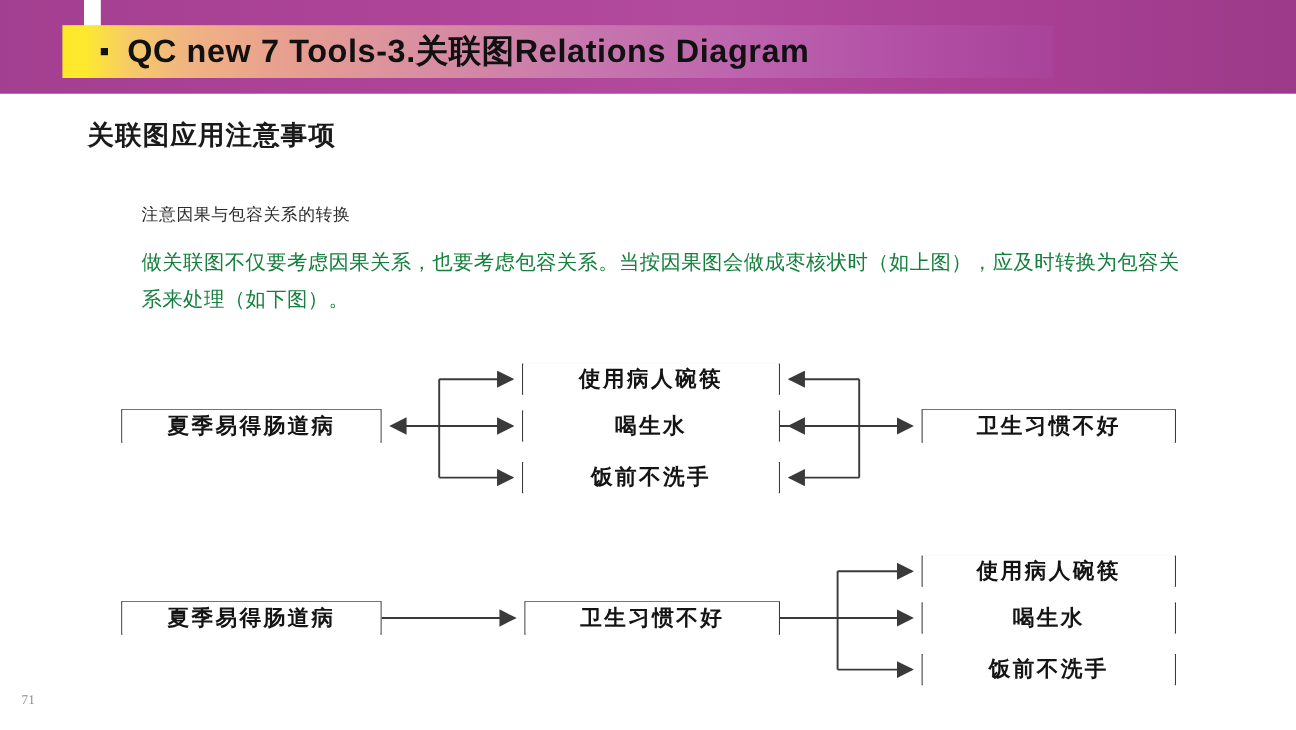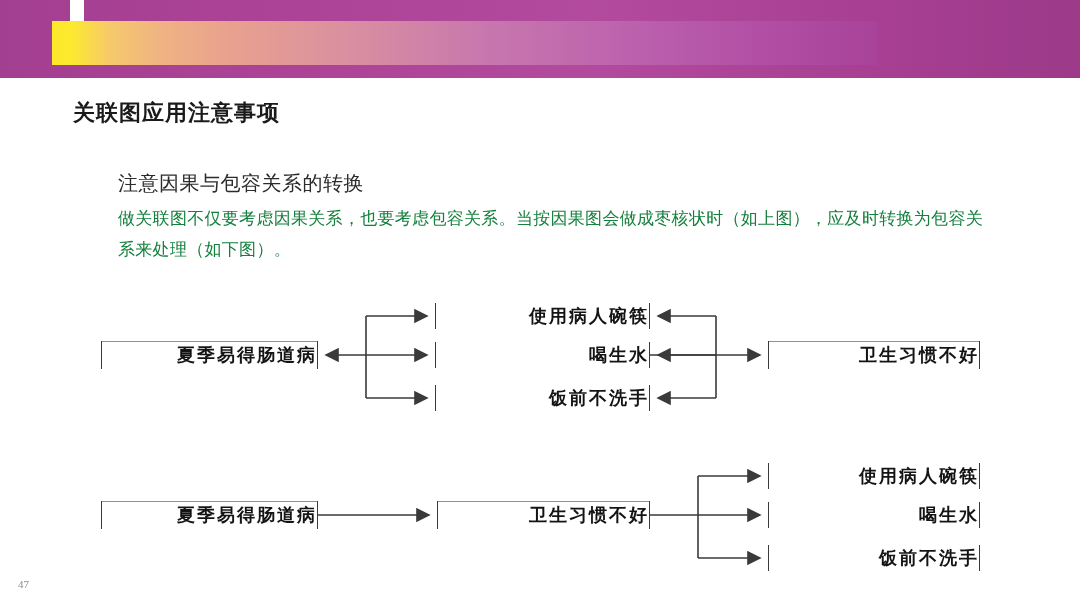--- a/index.html
+++ b/index.html
@@ -100,21 +100,21 @@
     font-size: 22px;
     font-weight: bold;
     color: #1a1a1a;
     letter-spacing: 1px;
   }
 
   
   .lead-line {
     position: absolute;
     left: 118px; top: 170px;
-    font-size: 20px;
+    font-size: 14px;
     color: #2b2b2b;
     letter-spacing: 0.5px;
   }
   .para {
     position: absolute;
     left: 118px; top: 203px;
     width: 872px;
     font-size: 17px;
     line-height: 31px;
     color: #15803d;
@@ -134,21 +134,21 @@
     position: absolute;
     border: 1.5px solid #3a3a3a;
     background: #ffffff;
     box-sizing: border-box;
   }
   .dbox .dlabel {
     position: absolute;
     left: 0; right: 0;
     top: 50%;
     transform: translateY(-48%);
-    text-align: right;
+    text-align: center;
     font-size: 18px;
     font-weight: bold;
     color: #141414;
     letter-spacing: 2px;
     background: #ffffff;
     padding: 1px 0 3px 0;
     white-space: nowrap;
     pointer-events: none;
   }
 
@@ -168,20 +168,23 @@
     font-family: "Liberation Serif", "DejaVu Serif", serif;
   }
 </style>
 </head>
 <body>
 
 <div class="header">
   <div class="header-bg-gradient"></div>
   <div class="header-white-tab"></div>
   <div class="title-bar"></div>
+  <div class="title-text">
+    <span class="title-bullet"></span><span>QC  new  7  Tools-3.关联图Relations Diagram</span>
+  </div>
 </div>
 
 <div class="section-heading">关联图应用注意事项</div>
 
 <div class="lead-line">注意因果与包容关系的转换</div>
 <div class="para">做关联图不仅要考虑因果关系，也要考虑包容关系。当按因果图会做成枣核状时（如上图），应及时转换为包容关系来处理（如下图）。</div>
 
 <div class="diagram" id="diagram-1">
   <svg class="dsvg" viewBox="0 0 1080 125">
     <defs>
@@ -260,13 +263,13 @@
     <span class="dlabel">使用病人碗筷</span>
   </div>
   <div class="dbox" style="left:768px; top:52px; width:212px; height:26px;">
     <span class="dlabel">喝生水</span>
   </div>
   <div class="dbox" style="left:768px; top:95px; width:212px; height:26px;">
     <span class="dlabel">饭前不洗手</span>
   </div>
 </div>
 
-<div class="page-number">47</div>
+<div class="page-number">71</div>
 
 </body></html>

